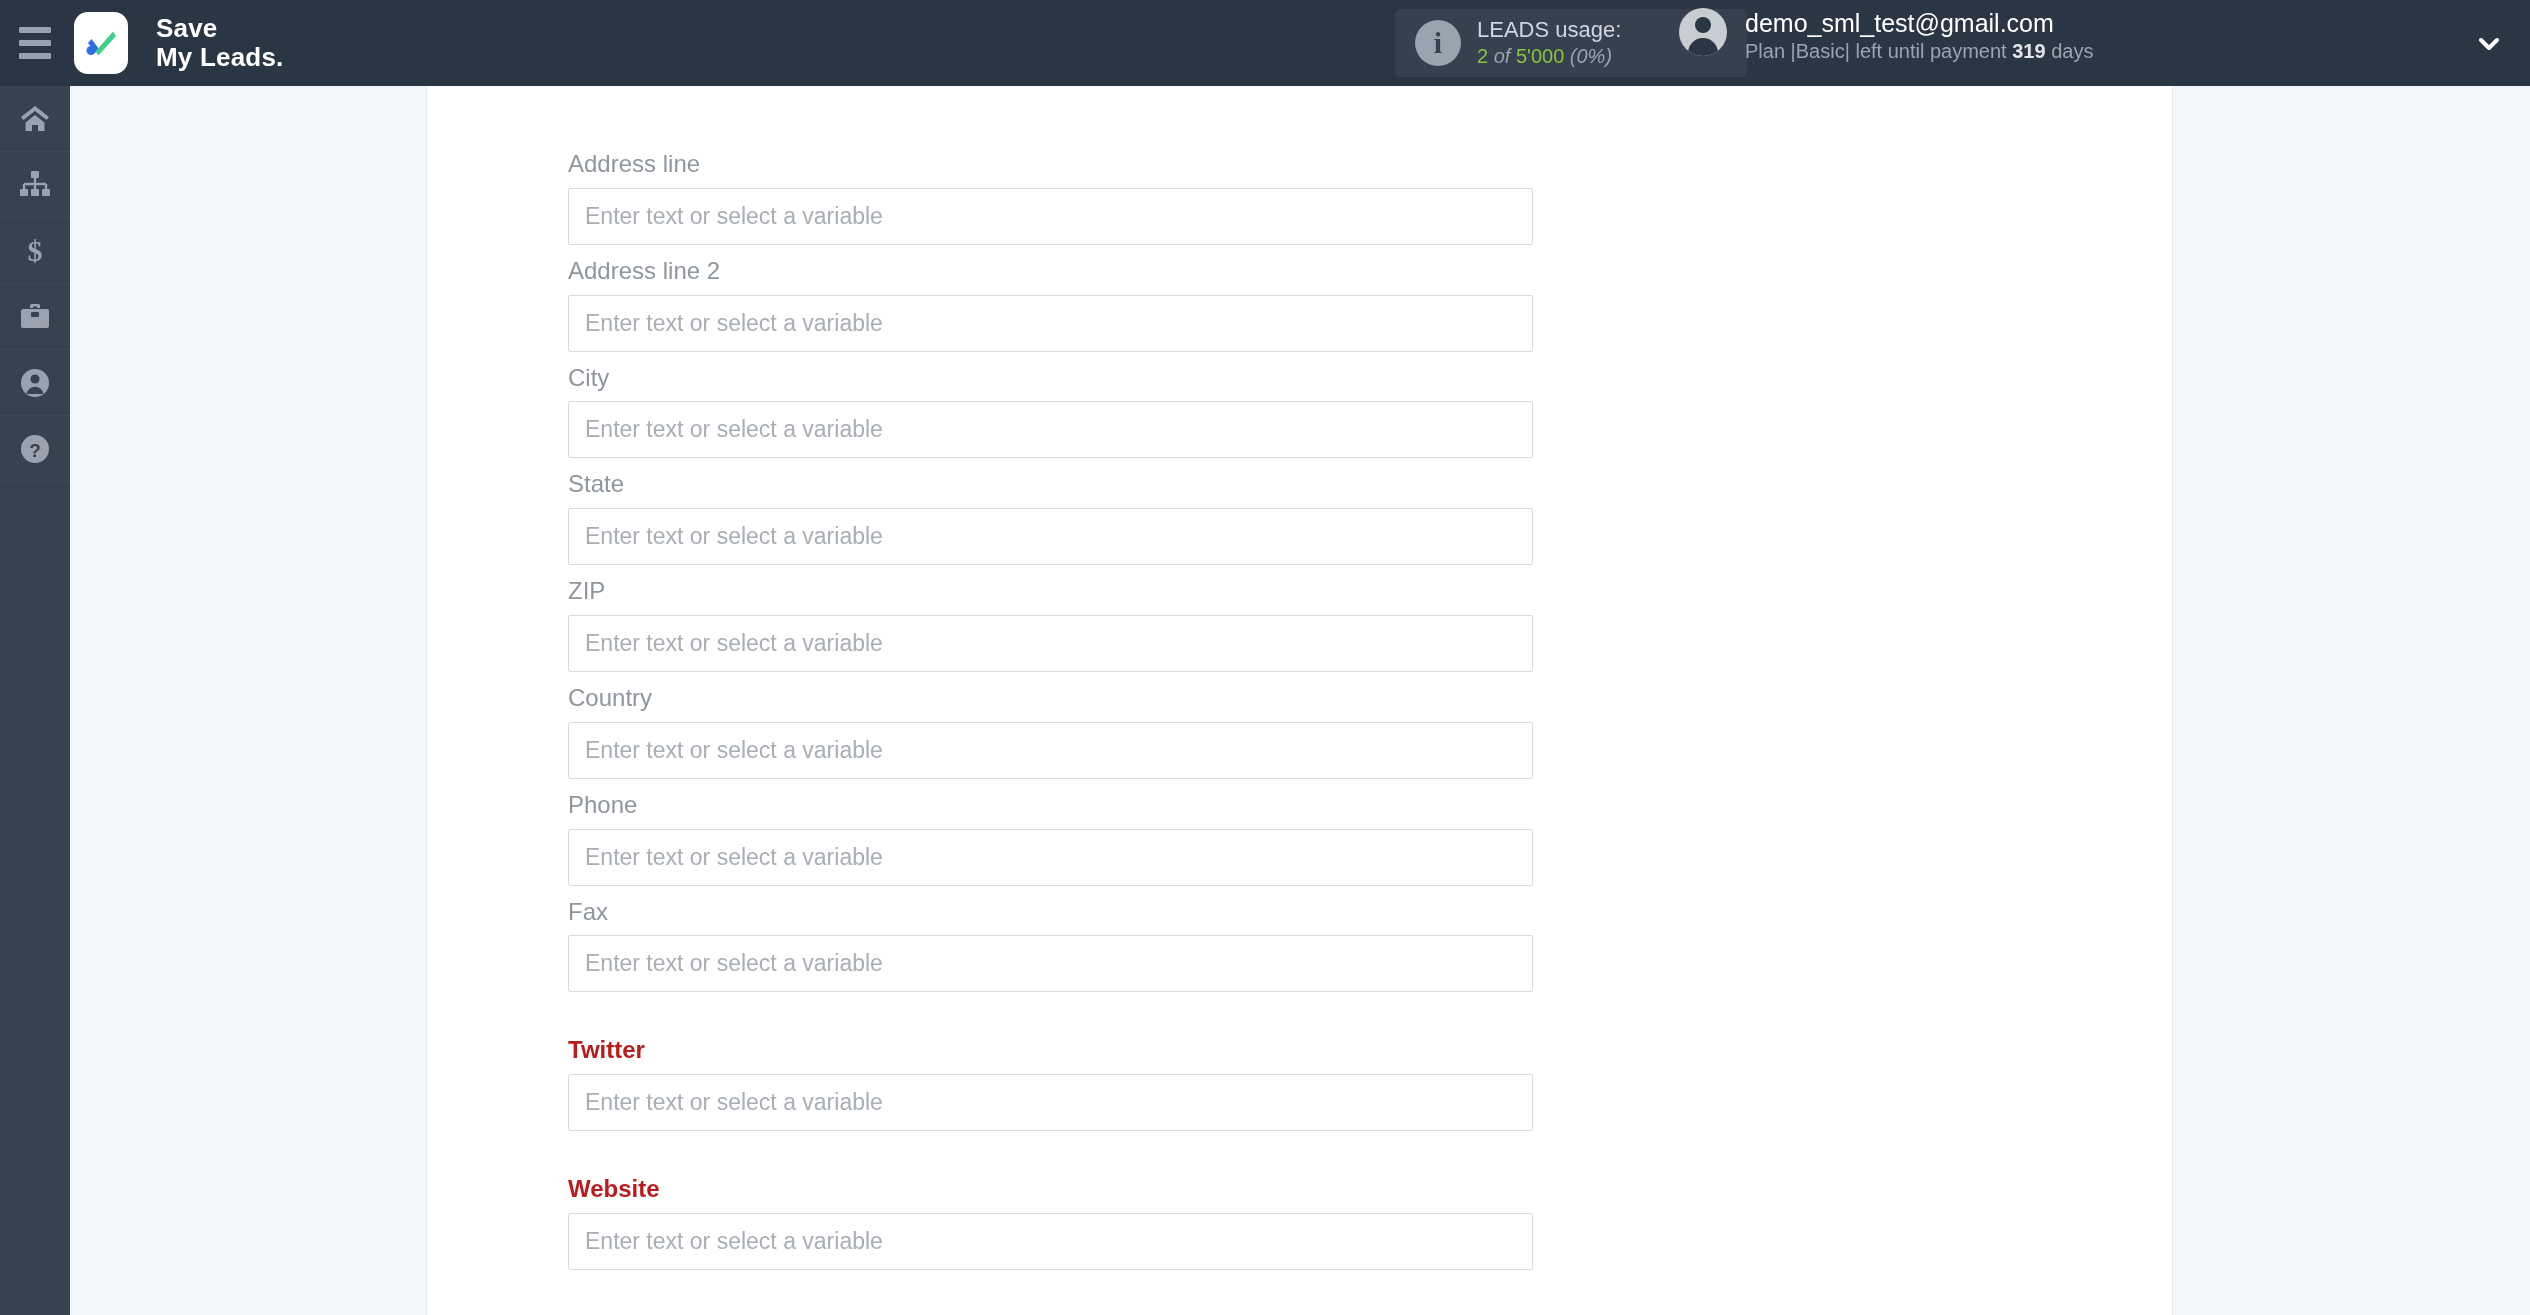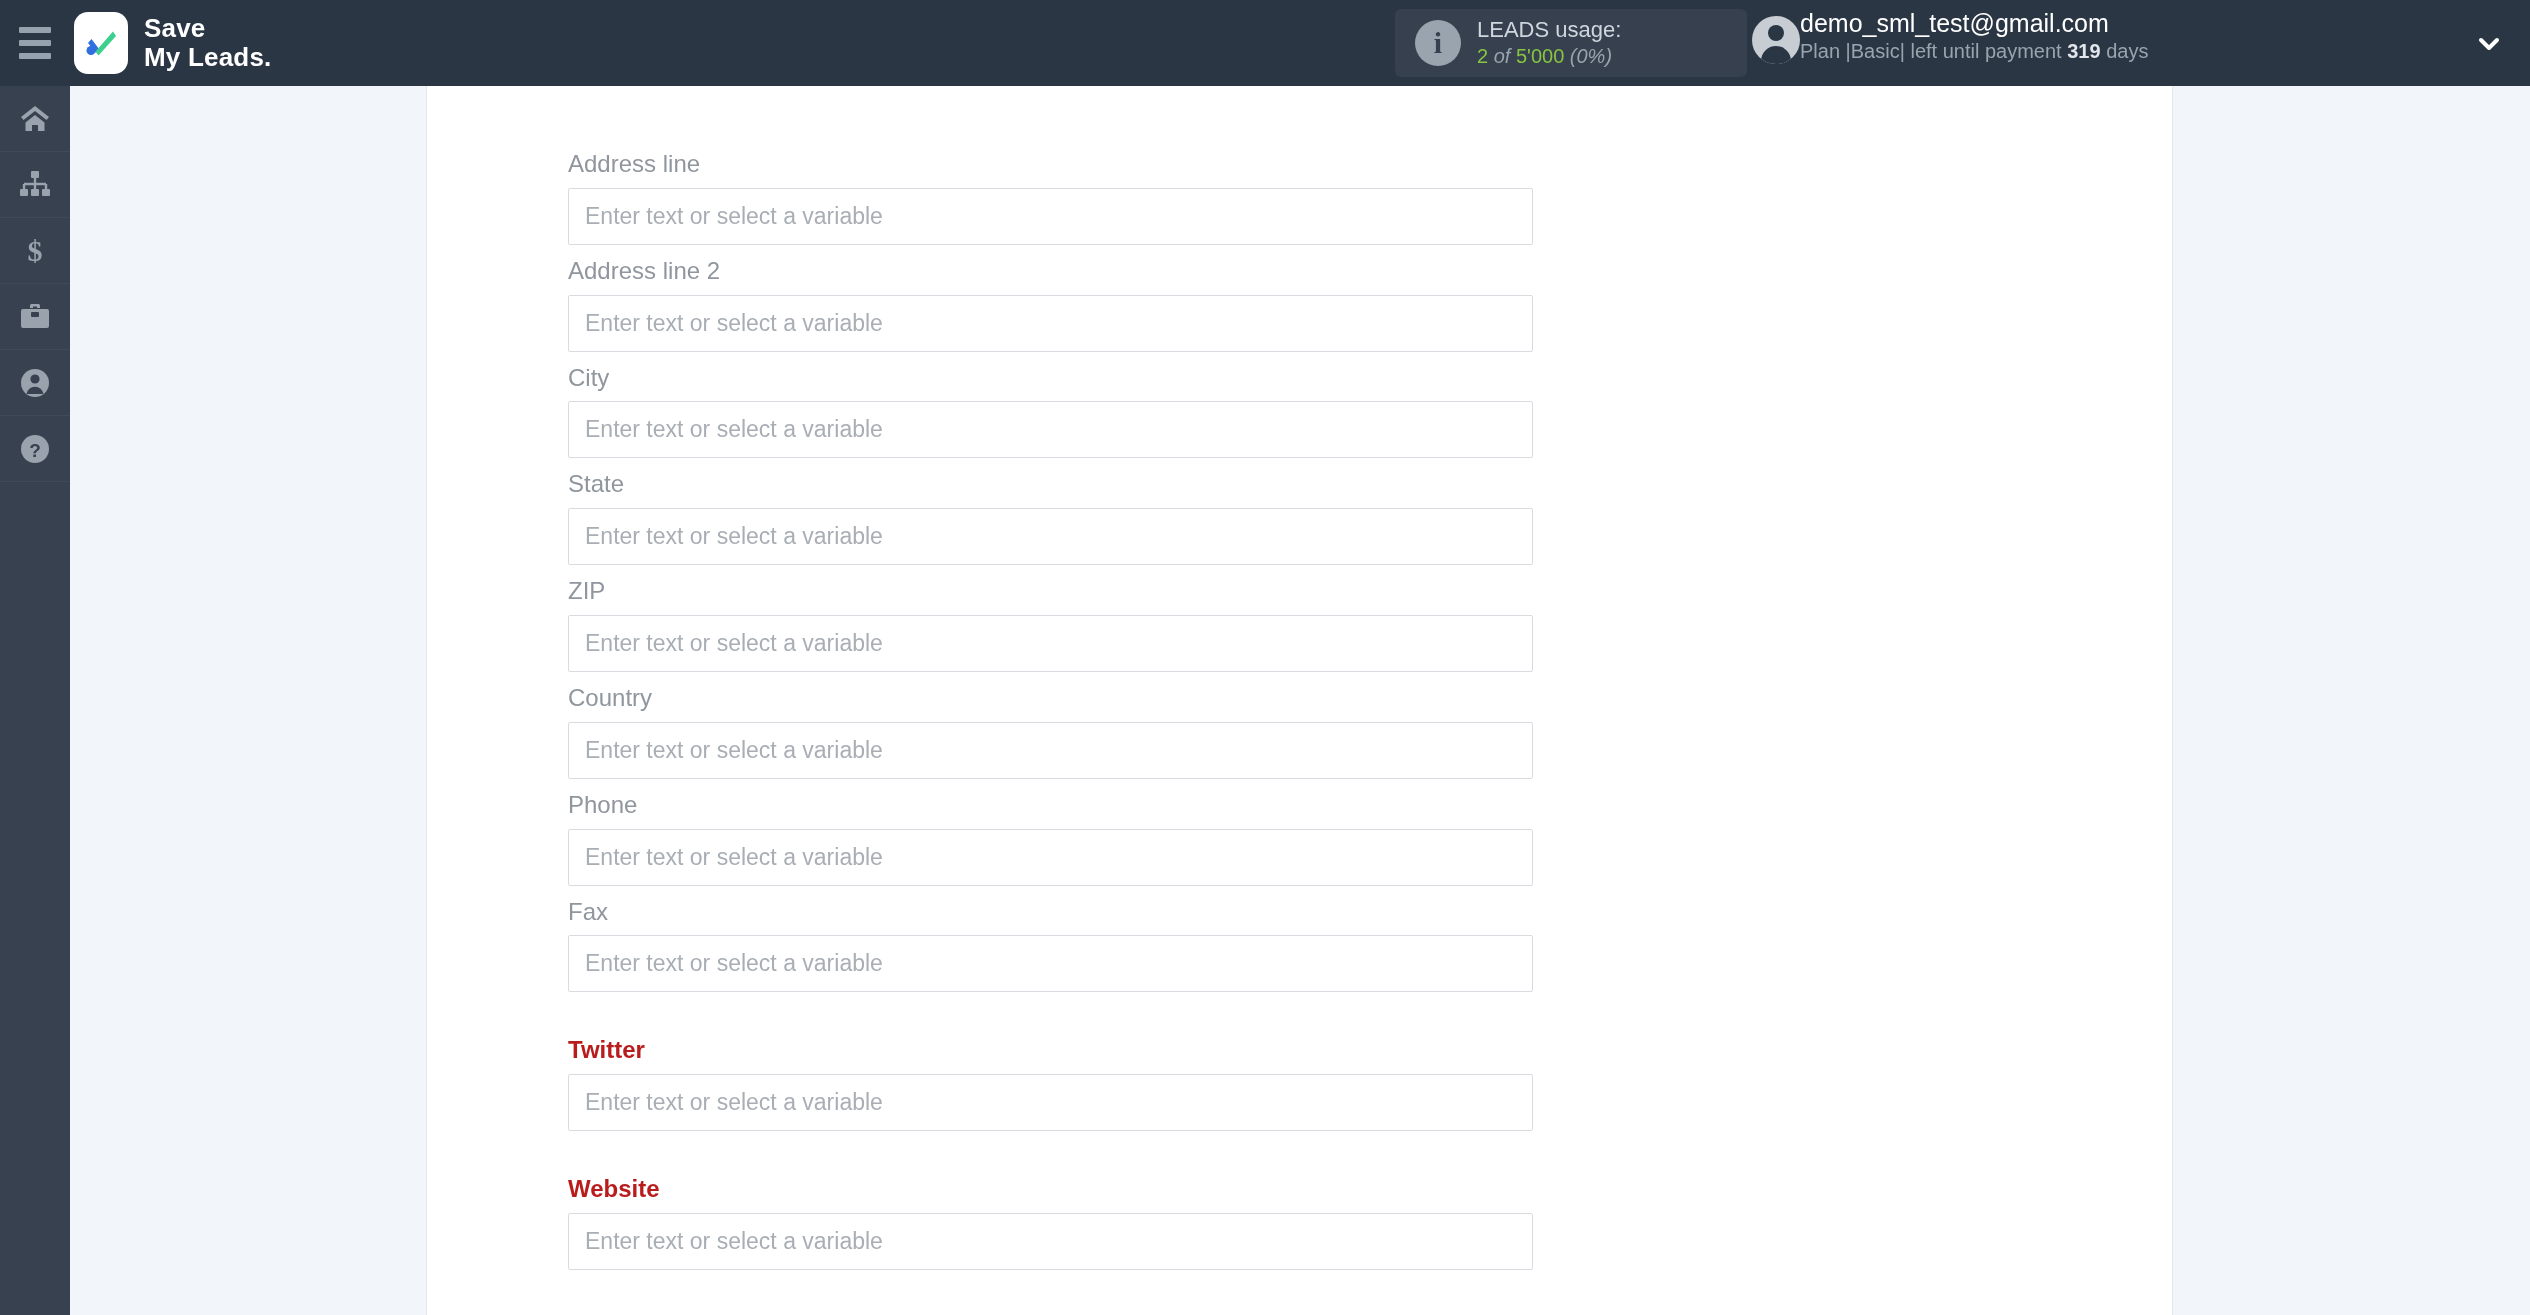--- a/index.html
+++ b/index.html
@@ -38,21 +38,21 @@
     display: block;
     width: 32px;
     height: 6px;
     background: #97a2af;
     border-radius: 1px;
   }
 
   .brand {
     display: flex;
     align-items: center;
-    gap: 16px;
+    gap: 28px;
     margin-left: 4px;
   }
   .brand-logo {
     width: 54px;
     height: 62px;
     background: #ffffff;
     border-radius: 14px;
     display: flex;
     align-items: center;
     justify-content: center;
@@ -90,24 +90,25 @@
     font-family: "Liberation Serif", serif;
   }
   .usage-lines { line-height: 1.22; }
   .usage-title { color: #cfd6de; font-size: 22px; }
   .usage-sub { font-size: 20px; color: #9aa4ae; }
   .usage-sub .g { color: #87c442; font-style: normal; }
   .usage-sub .i { font-style: italic; margin-top: 28px; }
 
   .account {
     position: absolute;
-    left: 1752px;
+    left: 1679px;
     top: 8px;
     display: flex;
-    align-items: flex-end;
+    align-items: flex-start;
+    gap: 18px;
     cursor: pointer;
   }
   .avatar {
     width: 48px; height: 48px; border-radius: 50%;
     background: #c8cdd4;
     position: relative;
     overflow: hidden;
     flex: none;
   }
   .avatar::before {

